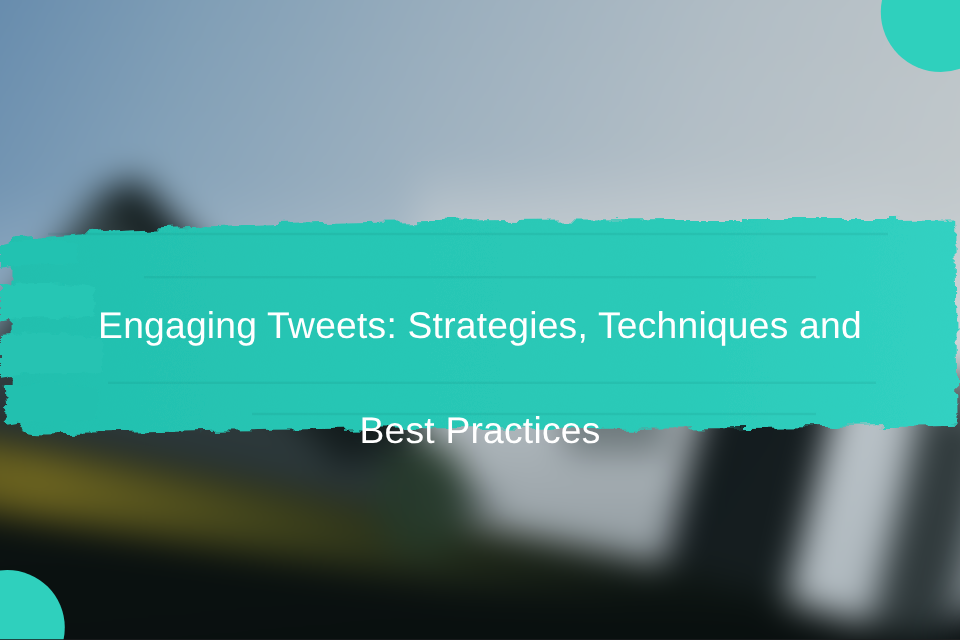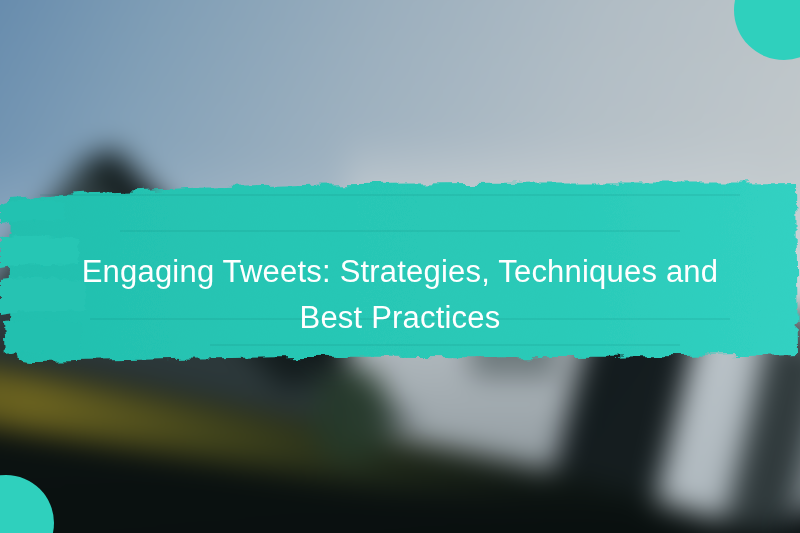--- a/index.html
+++ b/index.html
@@ -211,21 +211,21 @@
     text-align: center;
     color: #ffffff;
     font-size: 31px;
     font-weight: 300;
     line-height: 46px;
     letter-spacing: 0.2px;
     padding: 0 68px;
     box-sizing: border-box;
   }
   .title .ln { display: block; white-space: nowrap; }
-  .title .ln2 { white-space: normal; }
+  .title .ln2 { white-space: normal; margin-top: 41px; }
 </style>
 </head>
 <body>
 
 <div class="stage">
 
   <div class="photo">
     <div class="sky"></div>
     <div class="sky-haze"></div>
     <div class="wall"></div>

